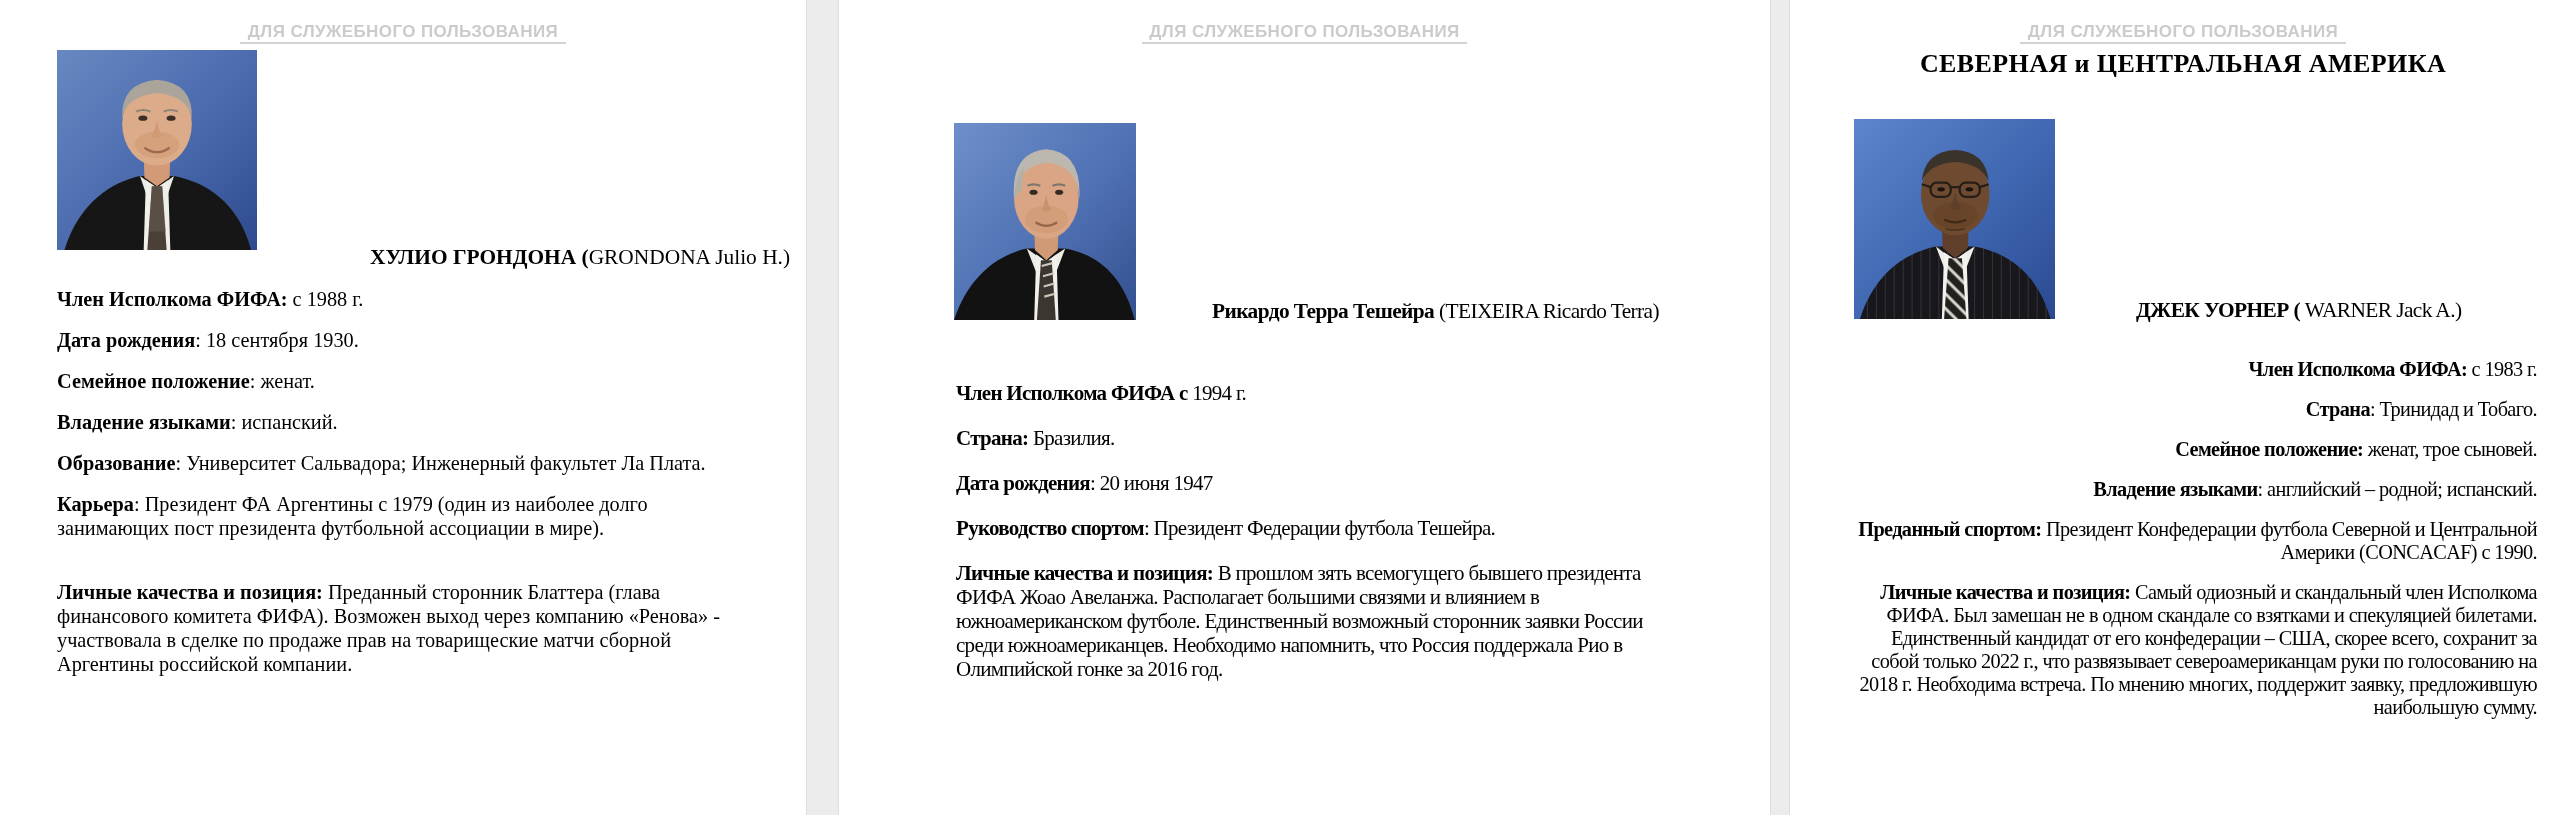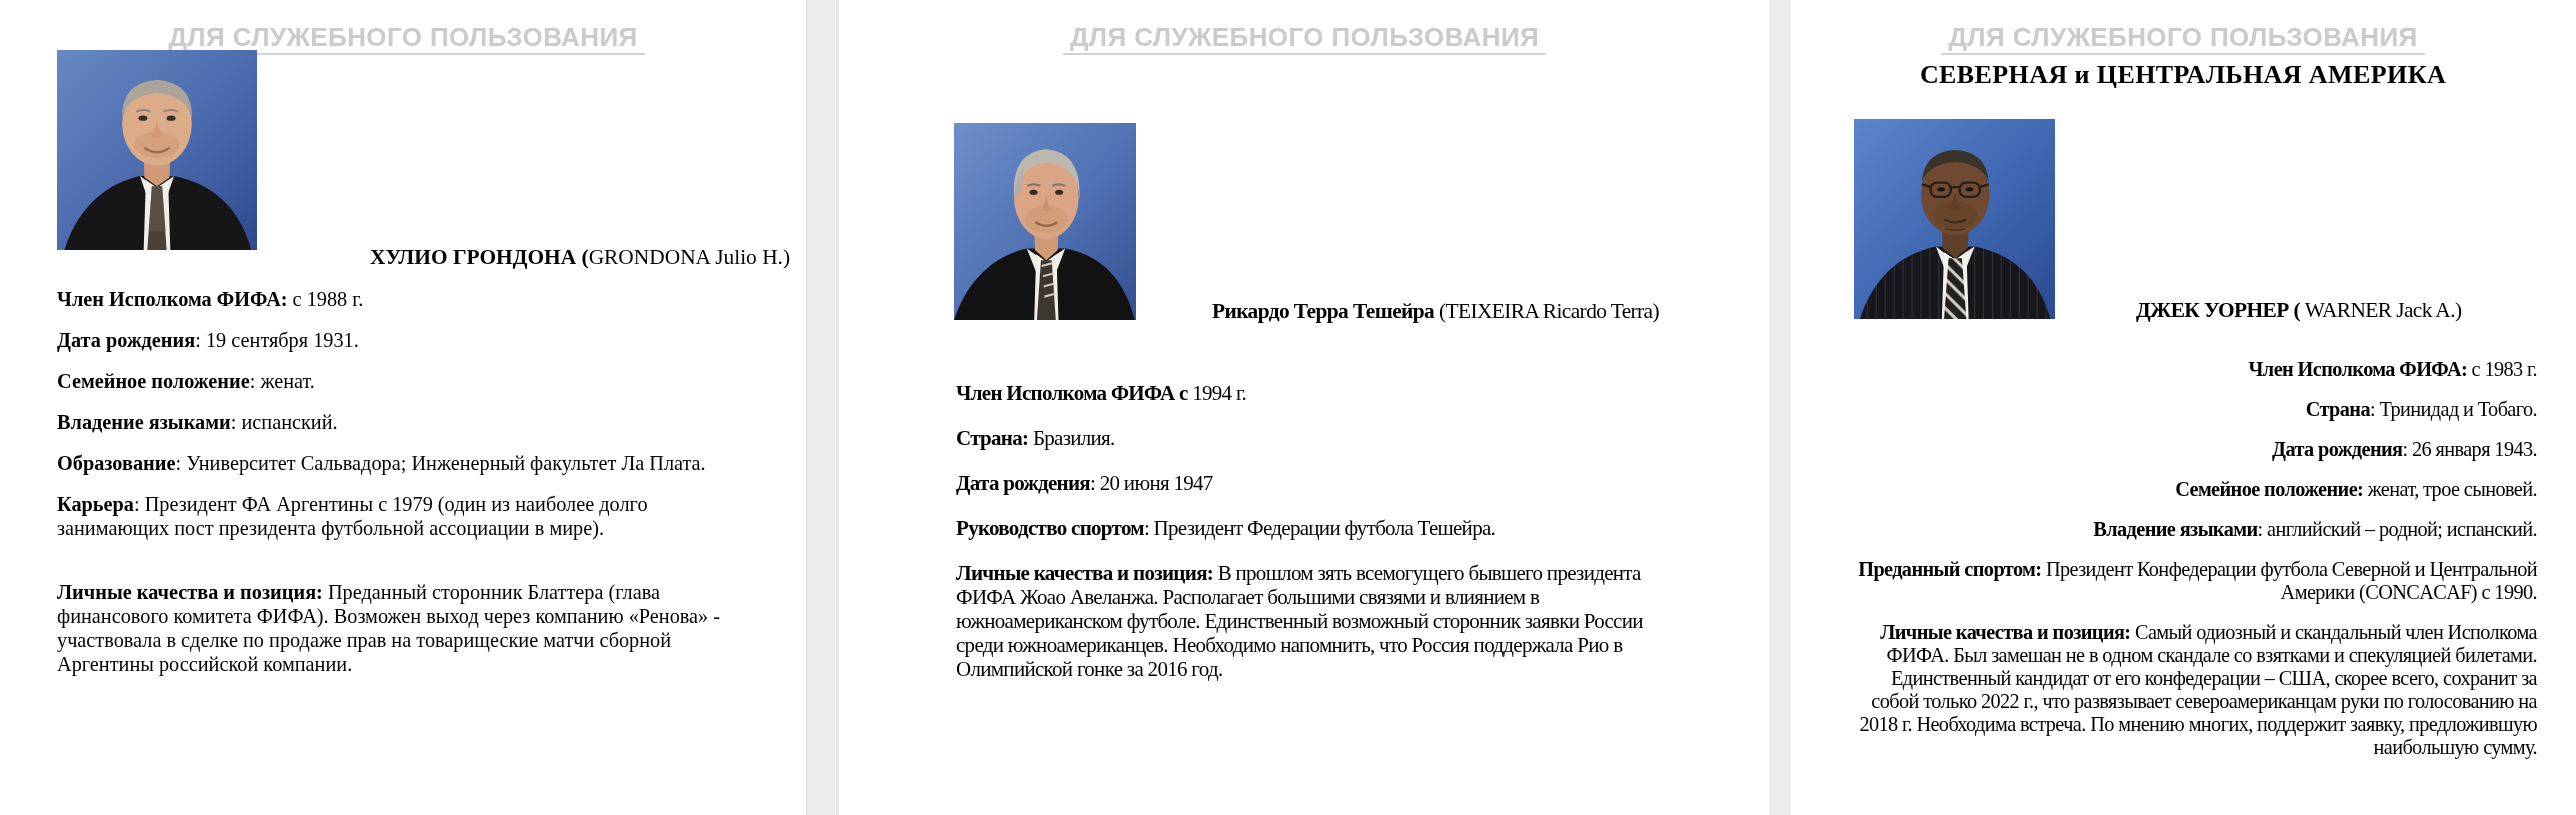--- a/index.html
+++ b/index.html
@@ -9,21 +9,21 @@
     font-family:"Liberation Serif", serif;color:#000;
   }
   .page{position:absolute;top:0;height:815px;background:#fff;box-shadow:0 0 0 0.7px #d9d9d9;}
   .page-1{left:0;width:806px;}
   .page-2{left:839px;width:931px;}
   .page-3{left:1790px;width:786px;}
 
   .dsp-header{text-align:center;padding-top:22px;margin:0;}
   .dsp-header span{
     font-family:"Liberation Sans", sans-serif;font-weight:bold;font-stretch:condensed;
-    font-size:26px;letter-spacing:0.4px;color:#cbcbcb;
+    font-size:17px;letter-spacing:0.4px;color:#cbcbcb;
     border-bottom:2.2px solid #d2d2d2;padding:0 7.4px 0.7px 7.4px;white-space:nowrap;text-align:center;
   }
   .region-title{
     text-align:center;font-weight:bold;font-size:26px;letter-spacing:0.4px;
     margin:7.4px 0 0 0;color:#000;
   }
   .photo{position:absolute;overflow:hidden;}
   .photo svg{display:block;width:100%;height:100%;}
   .name-line{position:absolute;font-size:21.4px;white-space:nowrap;}
   .name-line b{font-weight:bold;}
@@ -72,21 +72,21 @@
       <path d="M118,132 Q135,144 152,132" stroke="#9a6b4e" stroke-width="3" fill="none"></path>
     </svg>
   </div>
 
   <div class="name-line" style="left:370px;top:245px;">
     <b>ХУЛИО ГРОНДОНА (</b><span>GRONDONA Julio H.)</span>
   </div>
 
   <div class="text-block">
     <p class="field"><b>Член Исполкома ФИФА:</b><span> с 1988 г.</span></p>
-    <p class="field"><b>Дата рождения</b><span>: 19 сентября 1931.</span></p>
+    <p class="field"><b>Дата рождения</b><span>: 18 сентября 1930.</span></p>
     <p class="field"><b>Семейное положение</b><span>: женат.</span></p>
     <p class="field"><b>Владение языками</b><span>: испанский.</span></p>
     <p class="field"><b>Образование</b><span>: Университет Сальвадора; Инженерный факультет Ла Плата.</span></p>
     <p class="field mb-lg"><b>Карьера</b><span>: Президент ФА Аргентины с 1979 (один из наиболее долго занимающих пост президента футбольной ассоциации в мире).</span></p>
     <p class="field"><b>Личные качества и позиция:</b><span> Преданный сторонник Блаттера (глава финансового комитета ФИФА). Возможен выход через компанию «Ренова» - участвовала в сделке по продаже прав на  товарищеские матчи сборной Аргентины российской компании.</span></p>
   </div>
 </div>
 
 <div class="page page-2">
   <div class="dsp-header">
@@ -182,20 +182,19 @@
     </svg>
   </div>
 
   <div class="name-line cond" style="left:346px;top:298px;">
     <b>ДЖЕК УОРНЕР (</b><span> WARNER Jack A.)</span>
   </div>
 
   <div class="text-block">
     <p class="field"><b>Член Исполкома ФИФА:</b><span> с 1983 г.</span></p>
     <p class="field"><b>Страна</b><span>: Тринидад и Тобаго.</span></p>
-    <p class="field"><b>Дата рождения</b><span>: 26 января 1943.</span></p>
     <p class="field"><b>Семейное положение:</b><span> женат, трое сыновей.</span></p>
     <p class="field"><b>Владение языками</b><span>: английский – родной; испанский.</span></p>
     <p class="field"><b>Преданный спортом:</b><span> Президент Конфедерации футбола Северной и Центральной Америки (CONCACAF) с 1990.</span></p>
     <p class="field"><b>Личные качества и позиция:</b><span> Самый одиозный и скандальный член Исполкома ФИФА. Был замешан не в одном скандале со взятками и спекуляцией билетами. Единственный кандидат от его конфедерации – США, скорее всего, сохранит за собой только 2022 г., что развязывает североамериканцам руки по голосованию на 2018 г. Необходима встреча. По мнению многих, поддержит заявку, предложившую наибольшую сумму.</span></p>
   </div>
 </div>
 
 
 </body></html>

